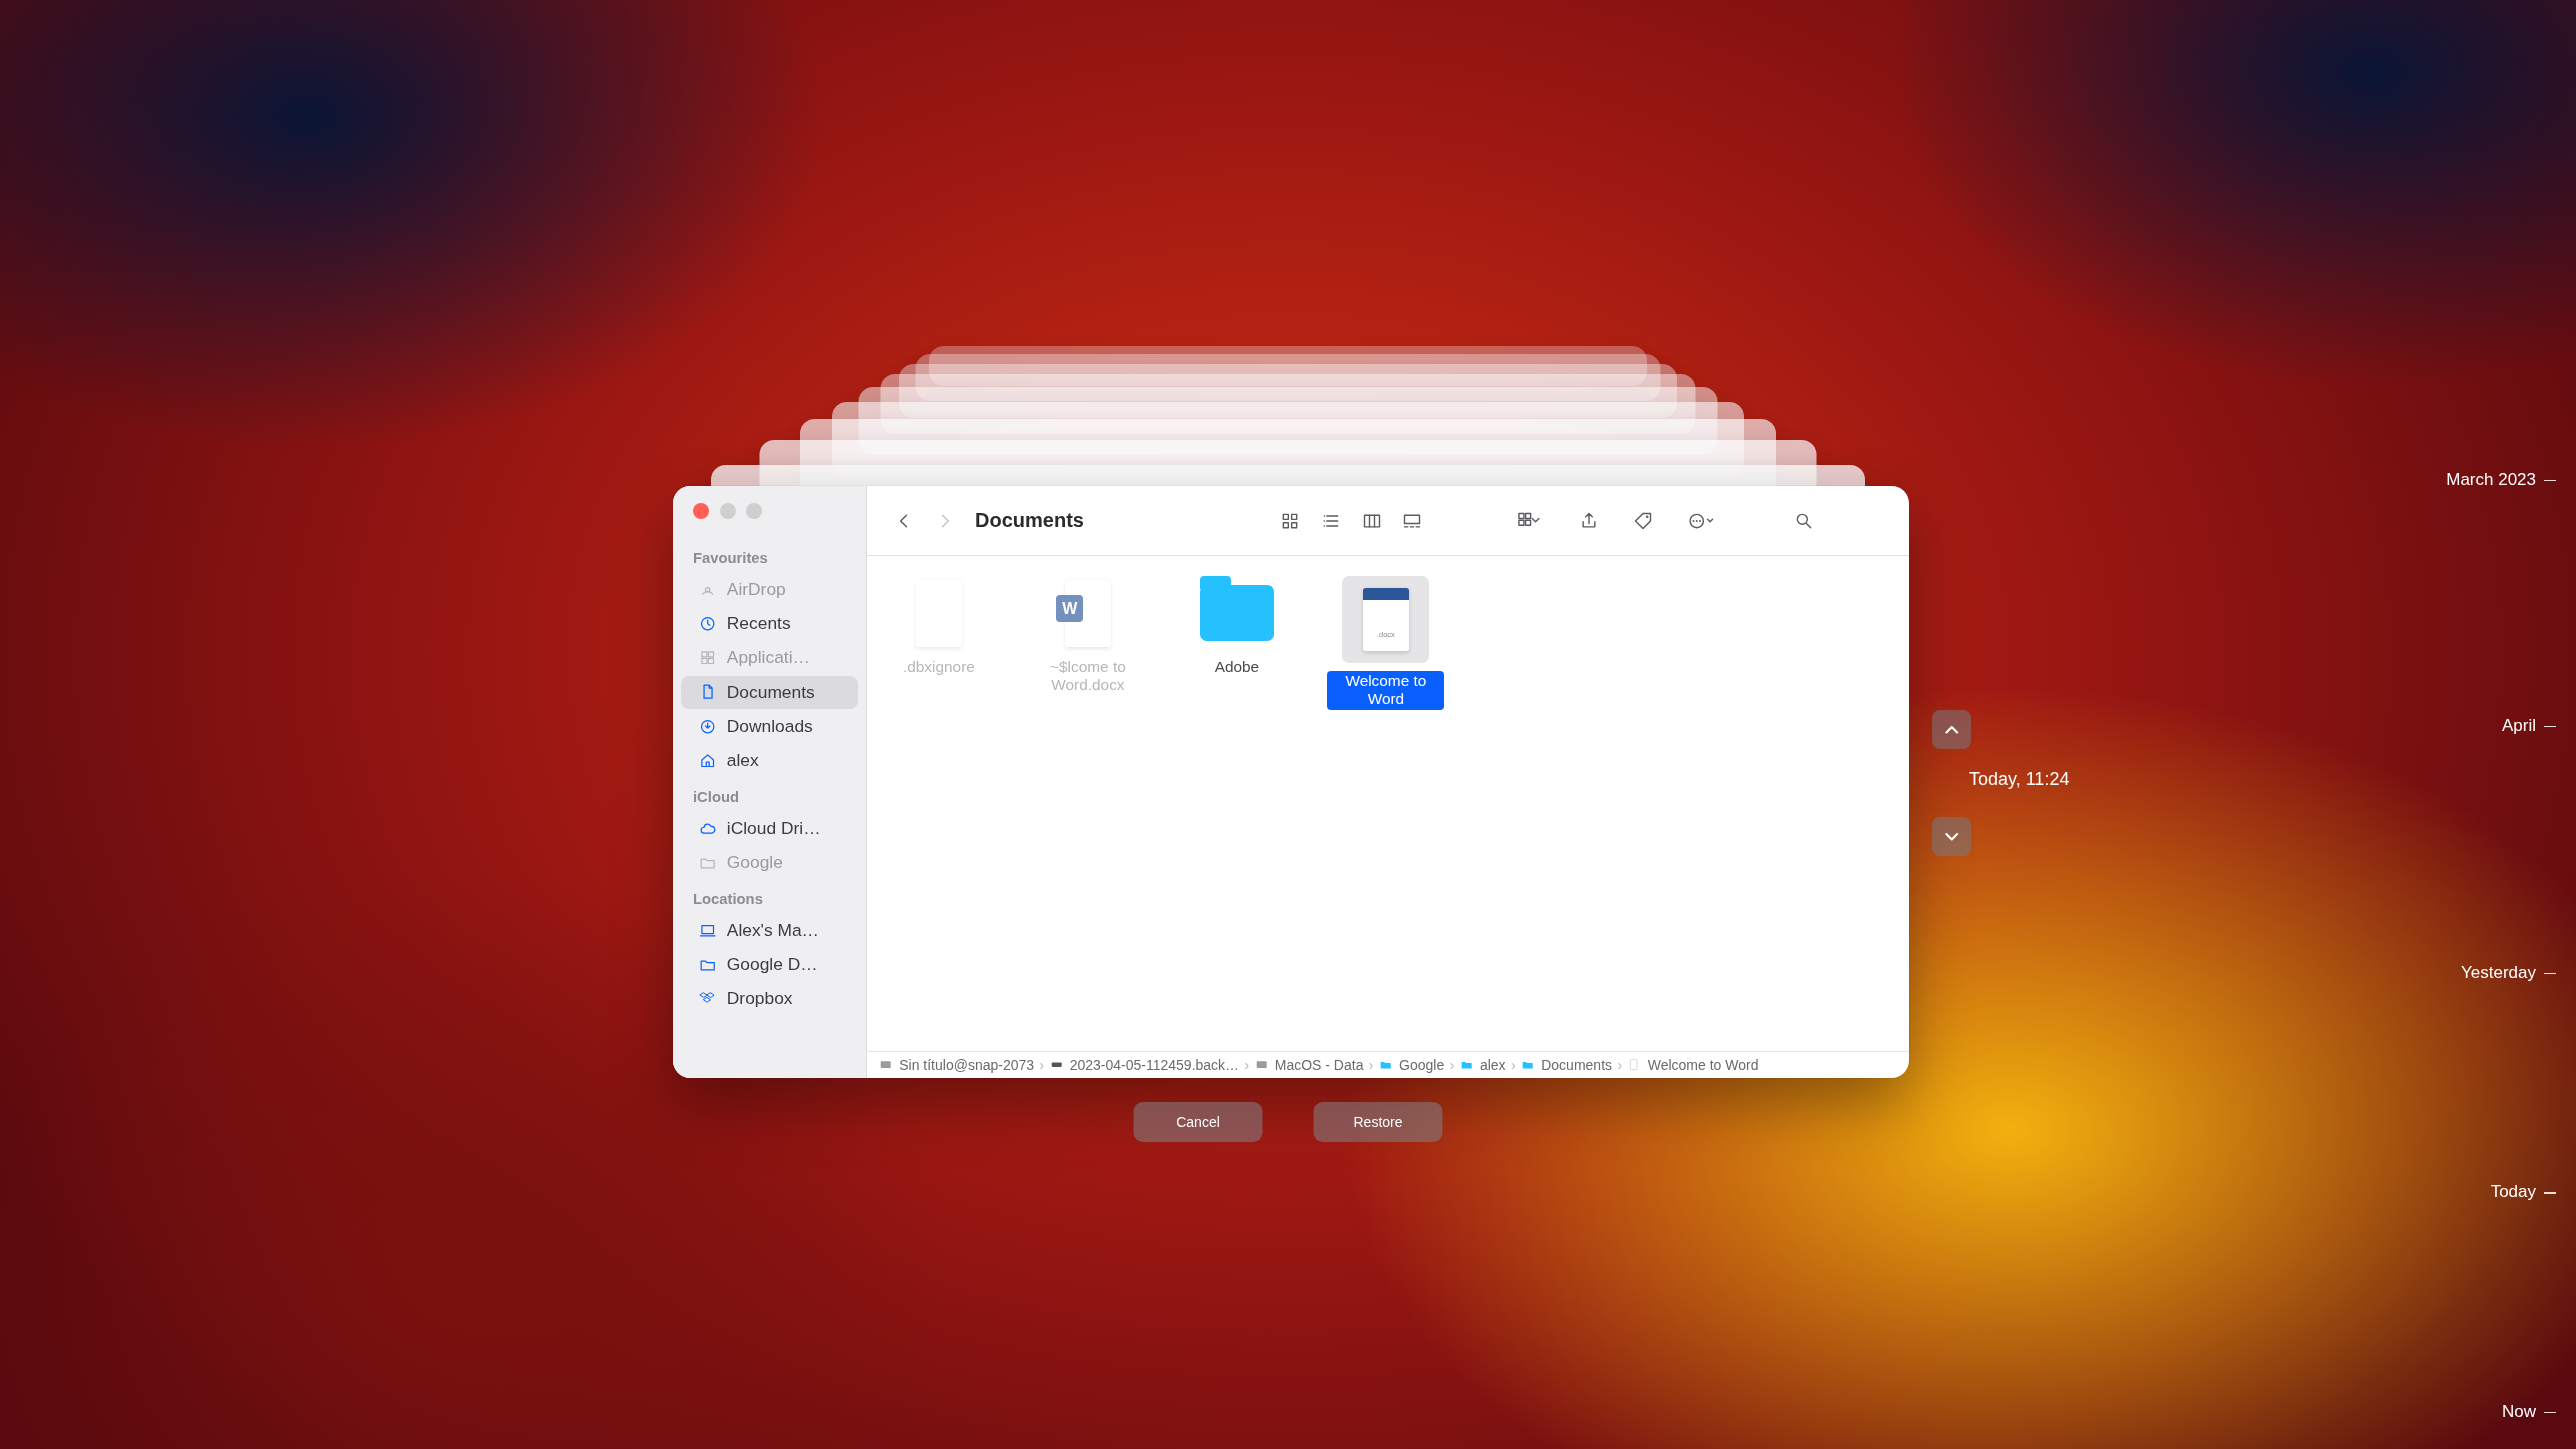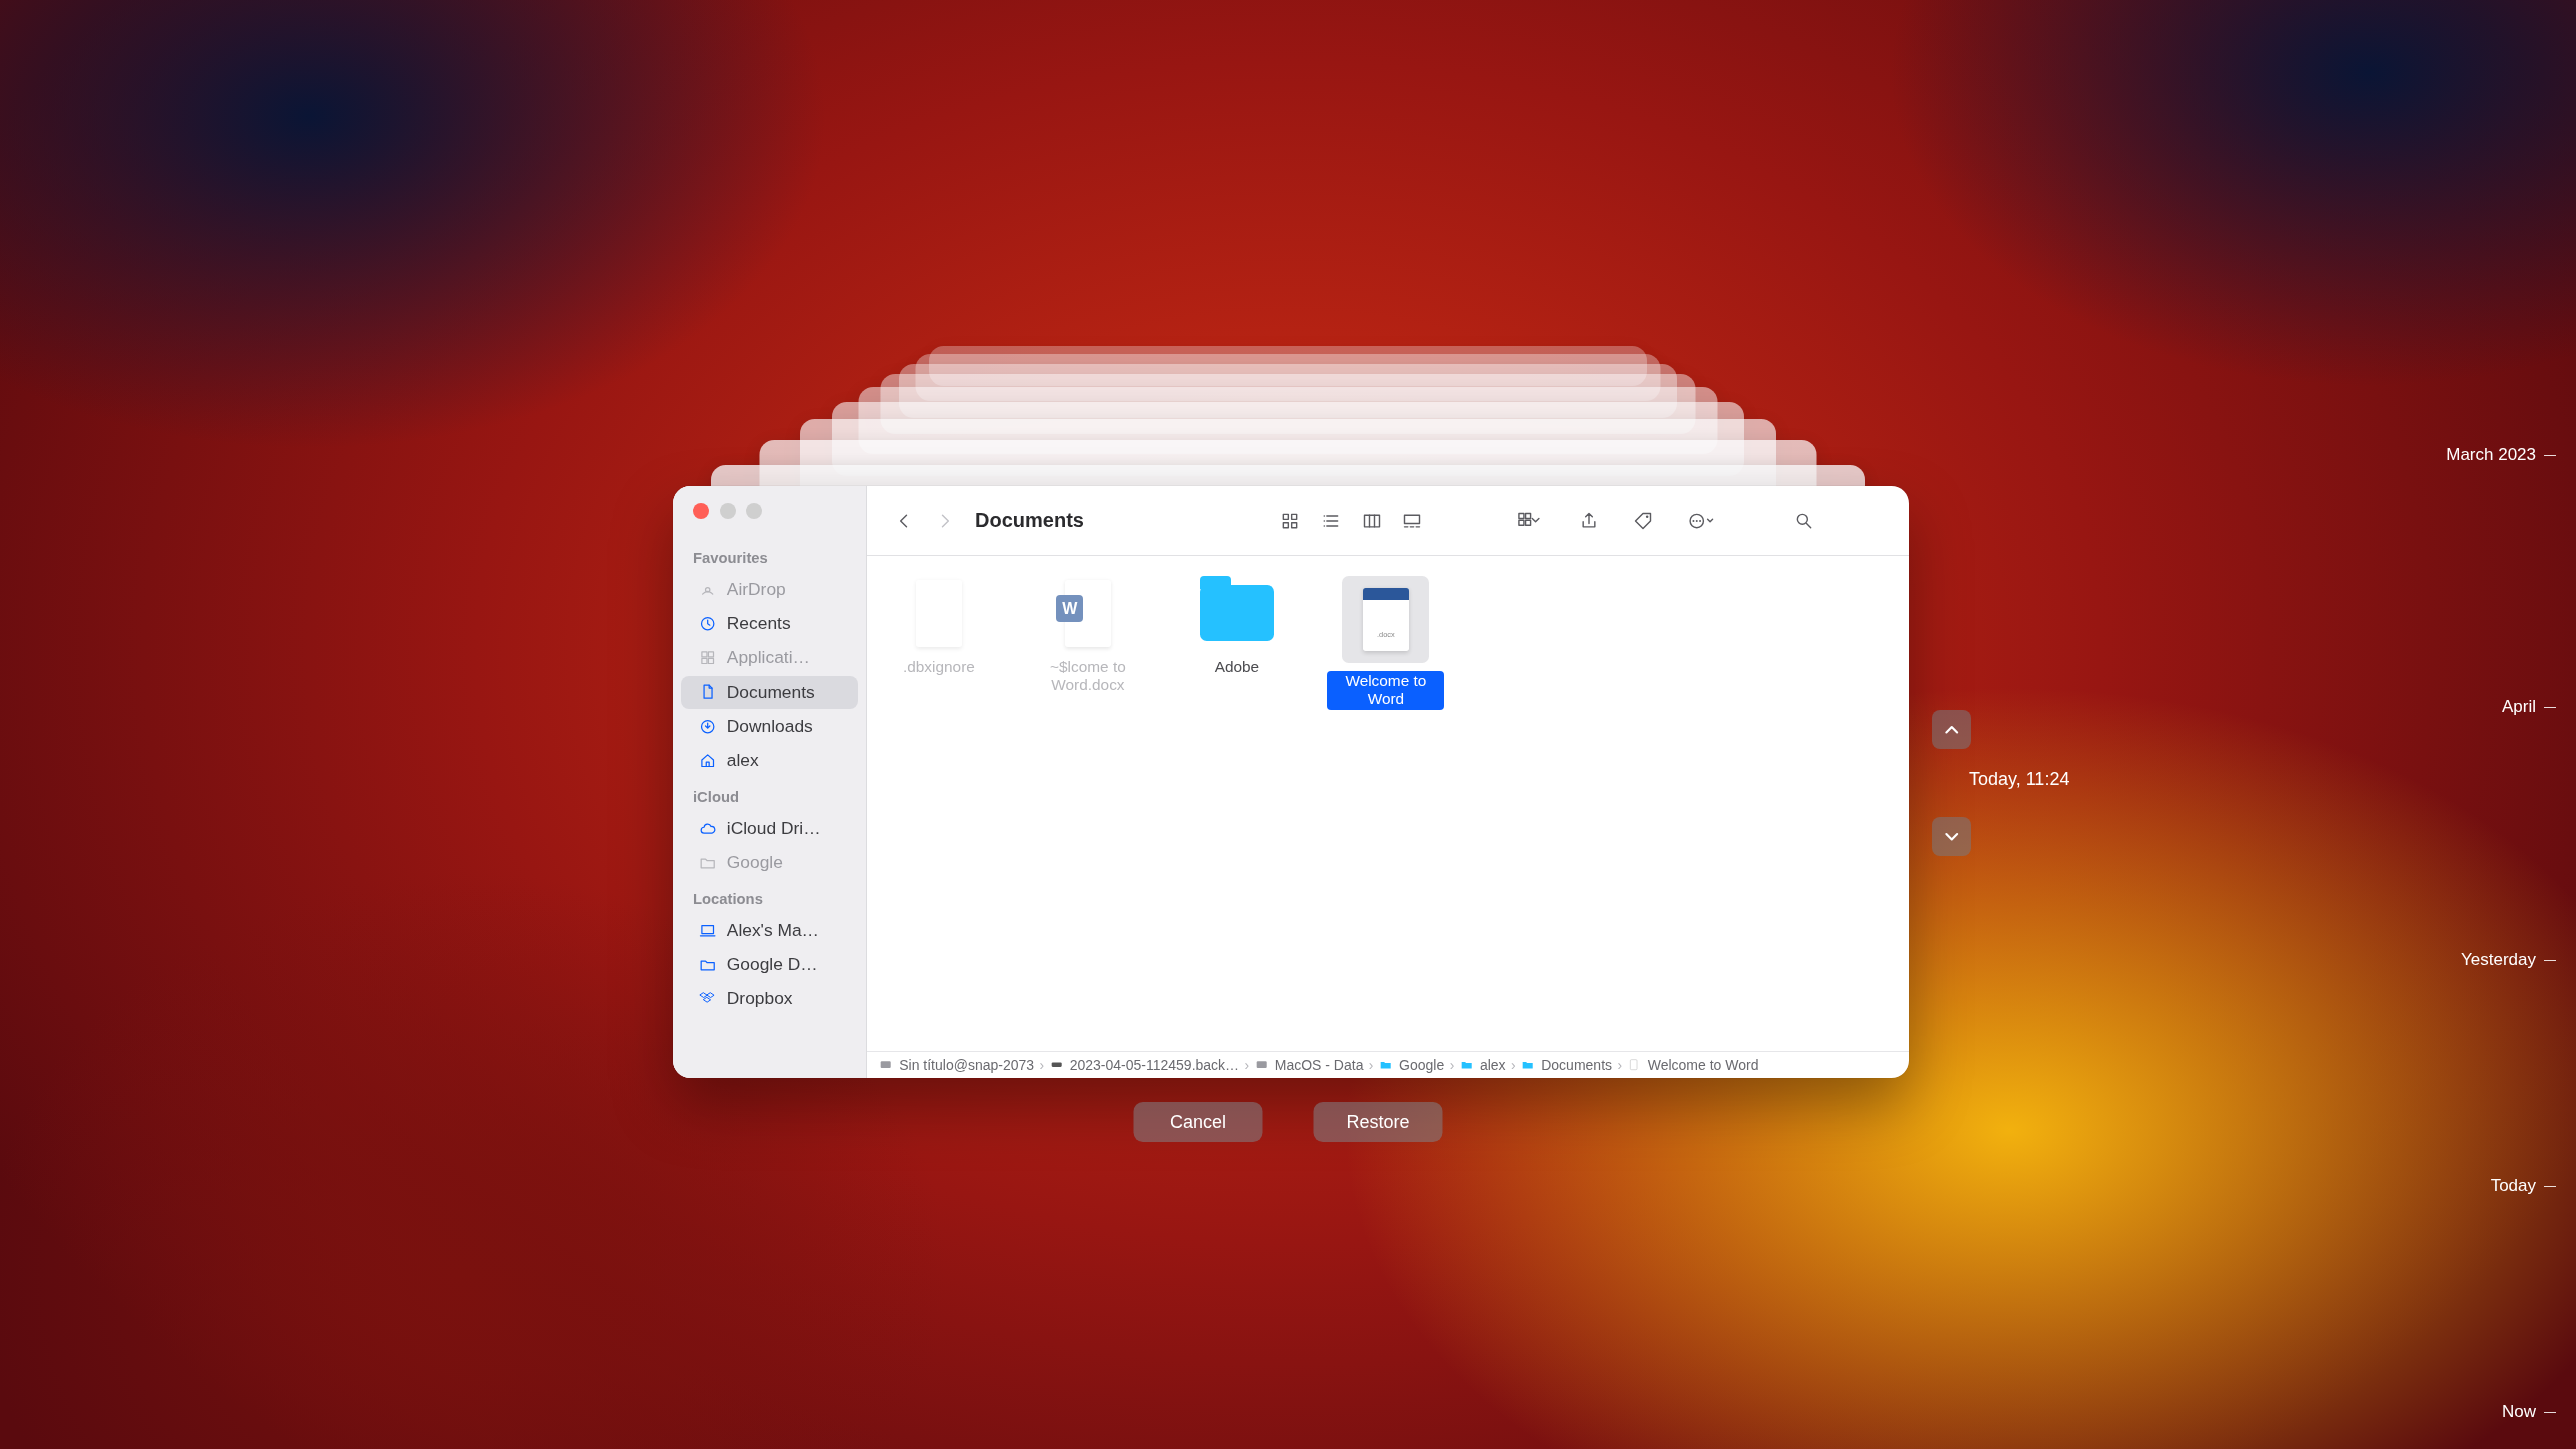--- a/index.html
+++ b/index.html
@@ -11,21 +11,21 @@
       radial-gradient(ellipse 1208px 805px at 78% 78%, #f2b10e 0%, rgba(242,177,14,0) 55%),
       radial-gradient(ellipse 805px 671px at 18% 88%, #7a110e 0%, rgba(122,17,14,0) 60%),
       radial-gradient(ellipse 1476px 1073px at 50% 45%, #d63014 0%, #981612 55%, #5a0a0e 100%);
     position: relative;
   }
 
   
   .timeline {
     position: absolute;
     right: 20px;
-    top: 445px;
+    top: 470px;
     bottom: 27px;
     width: 148px;
     display: flex;
     flex-direction: column;
     justify-content: space-between;
     color: #fff;
     font-size: 17px;
     text-align: right;
   }
   .timeline .tick { position: relative; padding-right: 20px; }
@@ -174,21 +174,21 @@
 
   
   .actions {
     position:absolute; left:50%; transform:translateX(-50%);
     top: 1102px;
     display:flex; gap:51px;
   }
   .act-btn {
     width:129px; height:40px;
     background: rgba(130,130,135,.55);
-    color:#fff; font-size:18px;
+    color:#fff; font-size:14px;
     border:none; border-radius:9.4px;
     display:flex; align-items:center; justify-content:center;
   }
 
   
   .stk { fill:none; stroke:currentColor; stroke-width:1.7; stroke-linecap:round; stroke-linejoin:round; }
 </style>
 </head>
 <body>
 

